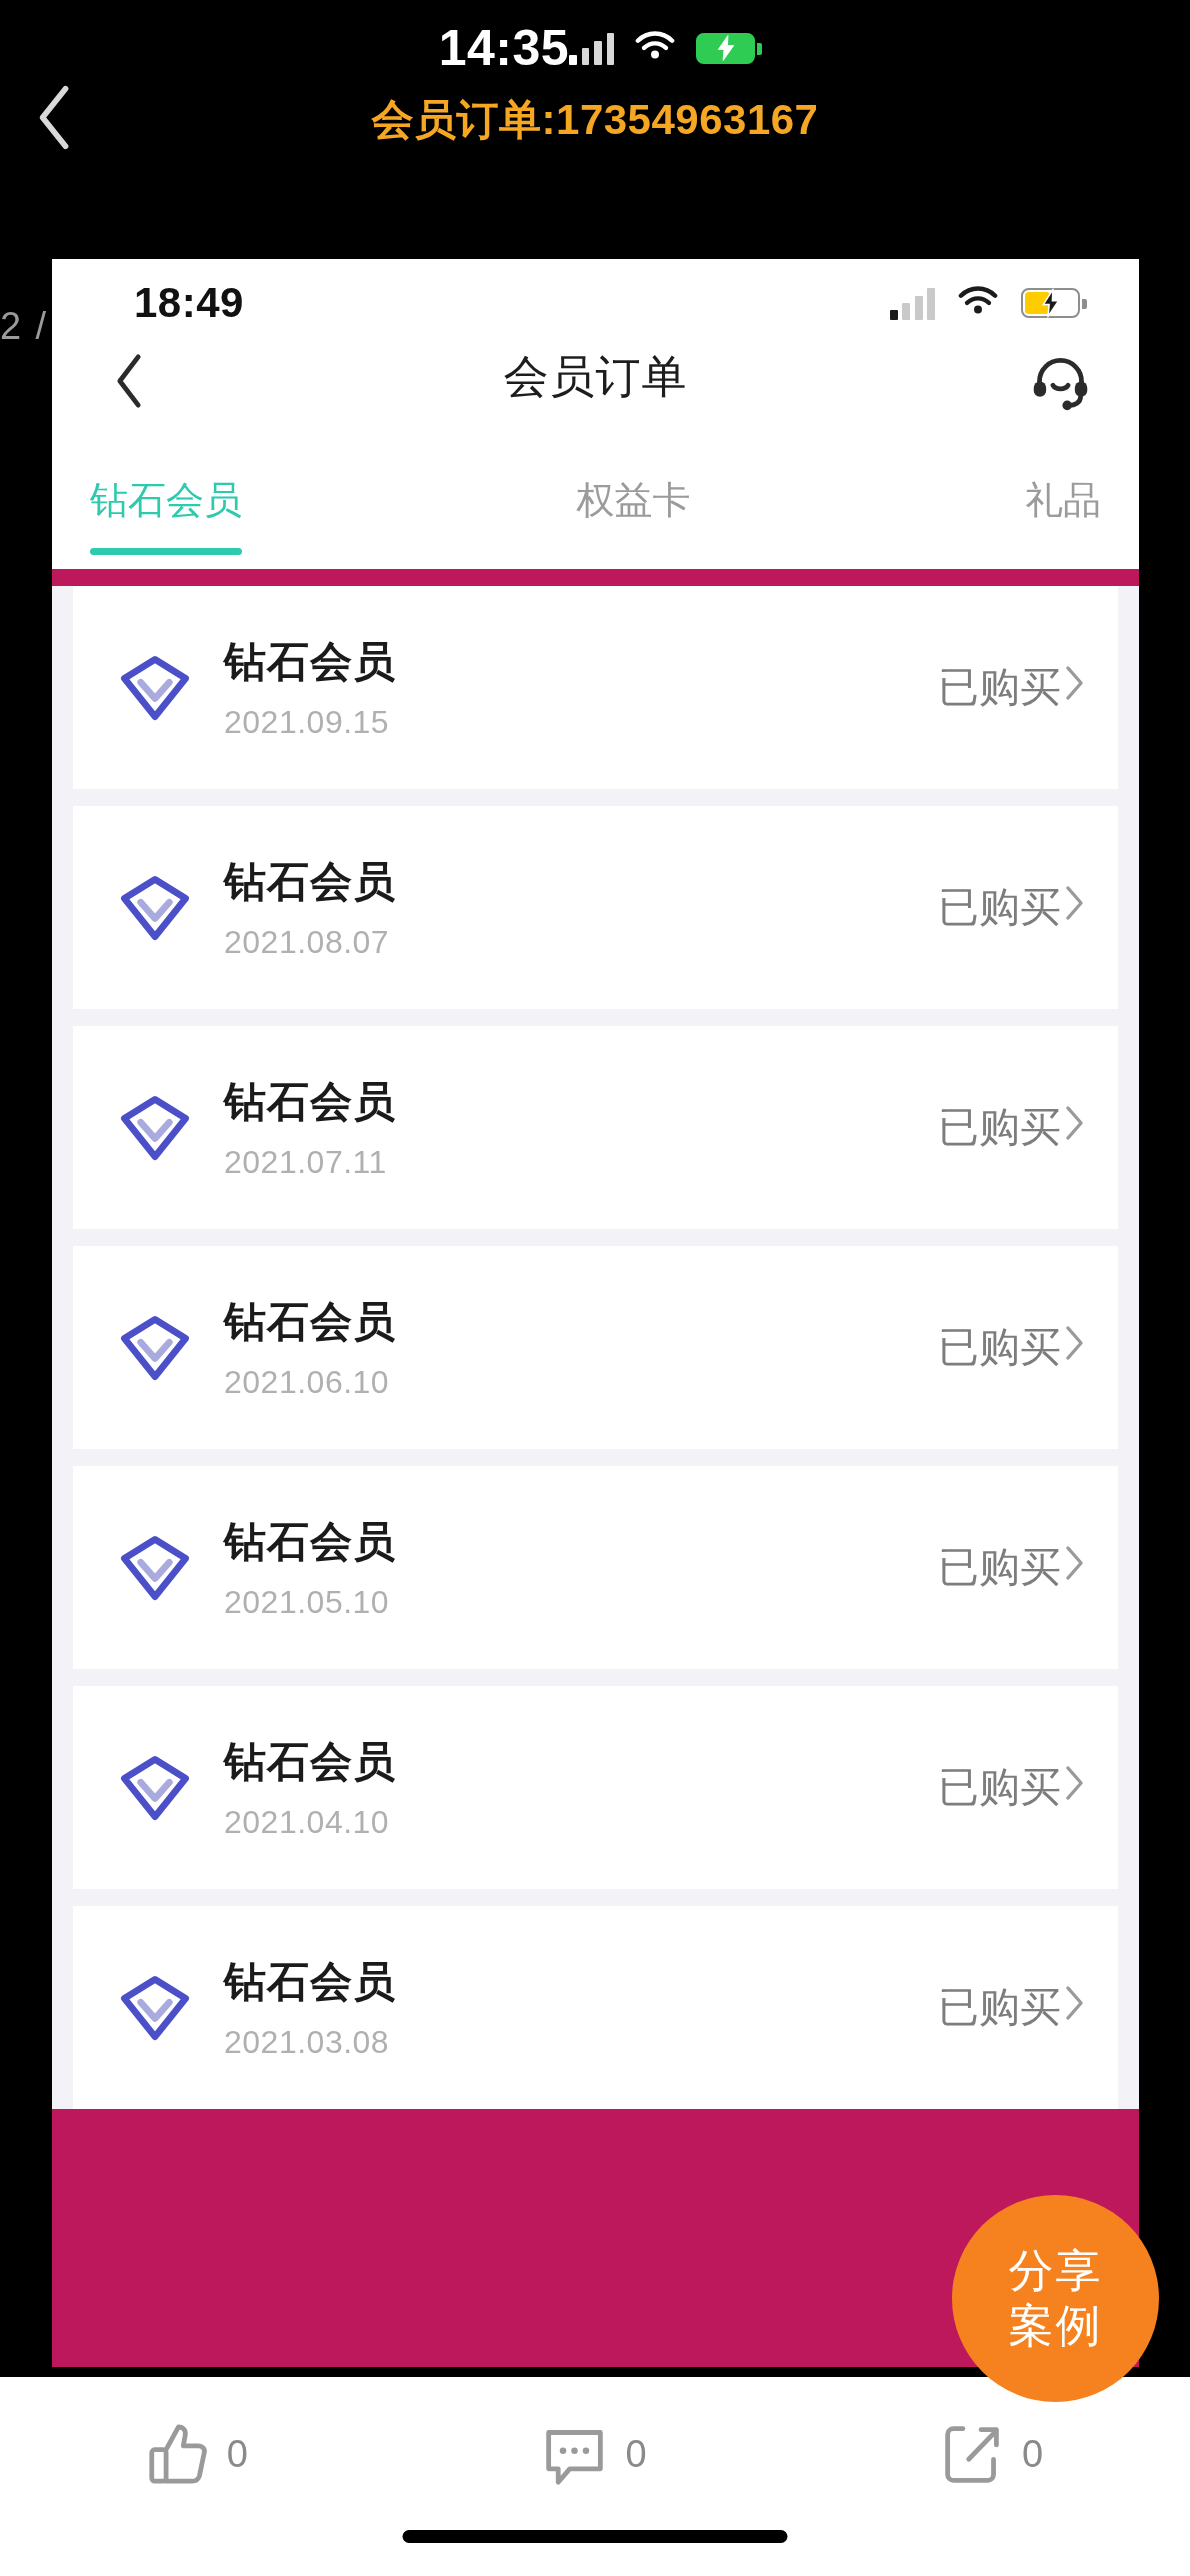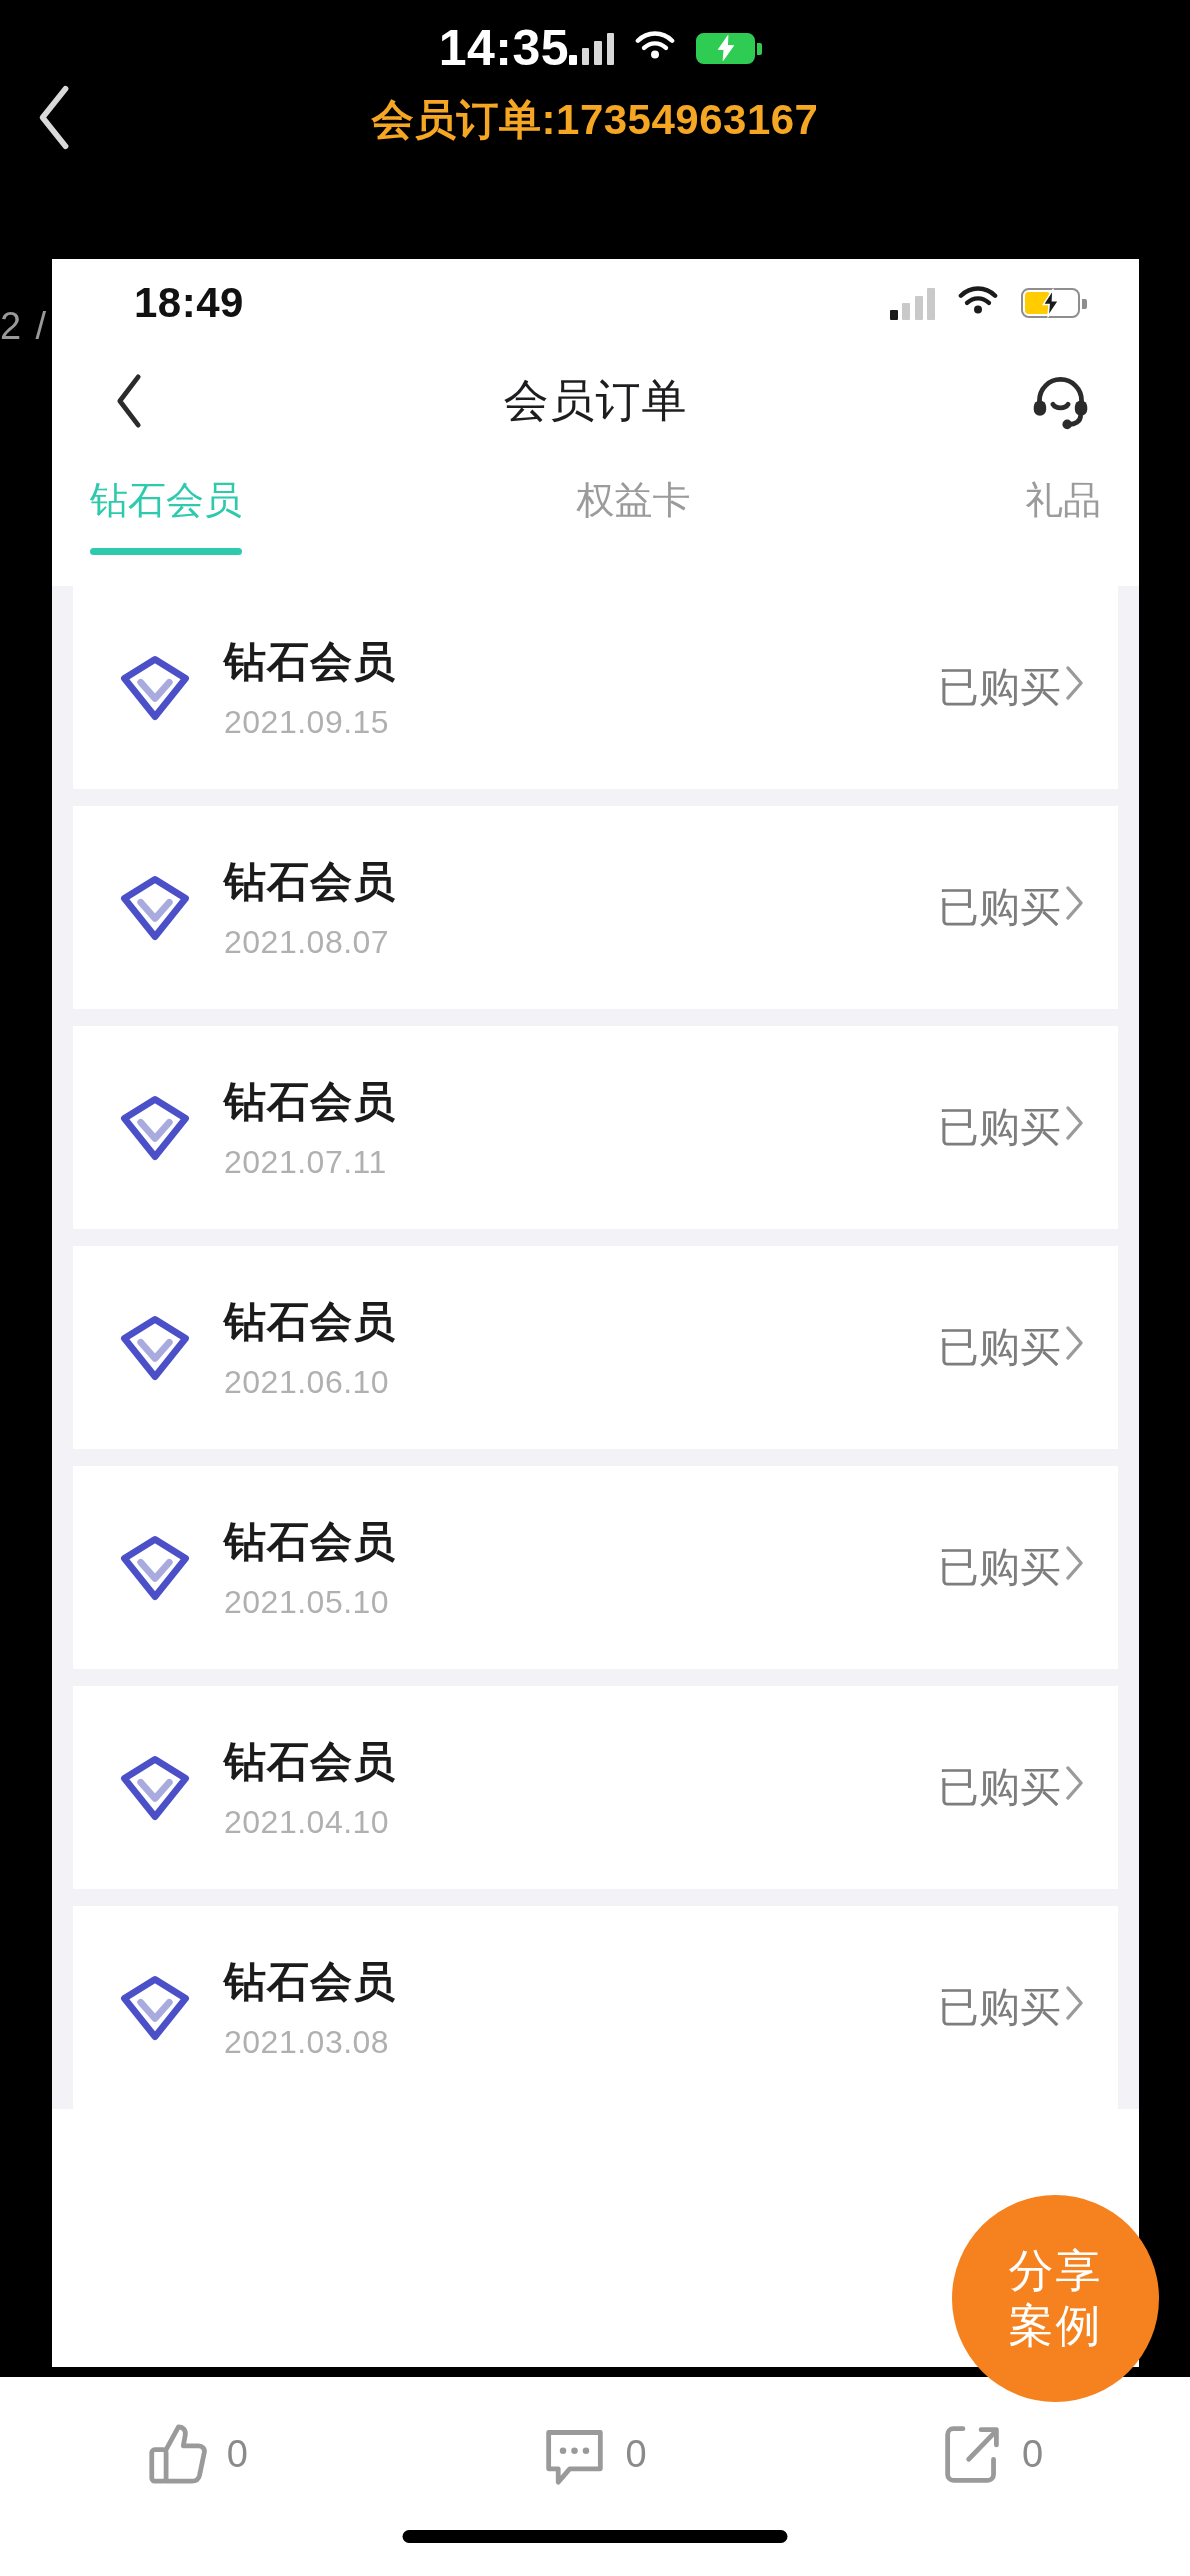--- a/index.html
+++ b/index.html
@@ -63,21 +63,21 @@
   .page-counter {
     position:absolute; left:0px; top:305px;
     font-size:38px; color:#9a9a9a; font-weight:400;
     letter-spacing:1.9px; white-space:nowrap;
   }
 
   
   .inner-shot {
     position:absolute; left:52px; top:259px;
     width:1087px; height:2108px;
-    background:#ffffff;
+    background:#be185d;
     overflow:hidden;
   }
 
   .in-status {
     height:88px; width:100%;
     display:flex; align-items:center; justify-content:space-between;
     padding:0 59px 0 82px;
     background:#ffffff;
   }
   .in-time { font-size:42px; font-weight:700; color:#111; letter-spacing:0.5px; }
@@ -93,21 +93,21 @@
     position:absolute; left:1.9px; top:1.9px; bottom:1.9px; width:46%;
     background:#ffcc00; border-radius:3.8px;
   }
   .batt-yellow::after {
     content:""; position:absolute; right:-8.6px; top:8.6px;
     width:4.8px; height:10.5px; background:#8e8e8e; border-radius:0 1.9px 1.9px 0;
   }
 
   .in-nav {
     height:107px; width:100%;
-    display:flex; align-items:center;
+    display:flex; align-items:flex-start;
     padding:0 44px; background:#fff;
     position:relative;
   }
   .in-back { width:67px; height:67px; display:flex; align-items:center; justify-content:center; }
   .in-nav-title {
     position:absolute; left:0; right:0; text-align:center;
     font-size:45px; color:#1d1d1f; font-weight:400; letter-spacing:1px;
   }
   .in-headset { margin-left:auto; width:69px; height:69px; display:flex; align-items:center; justify-content:center; }
 

